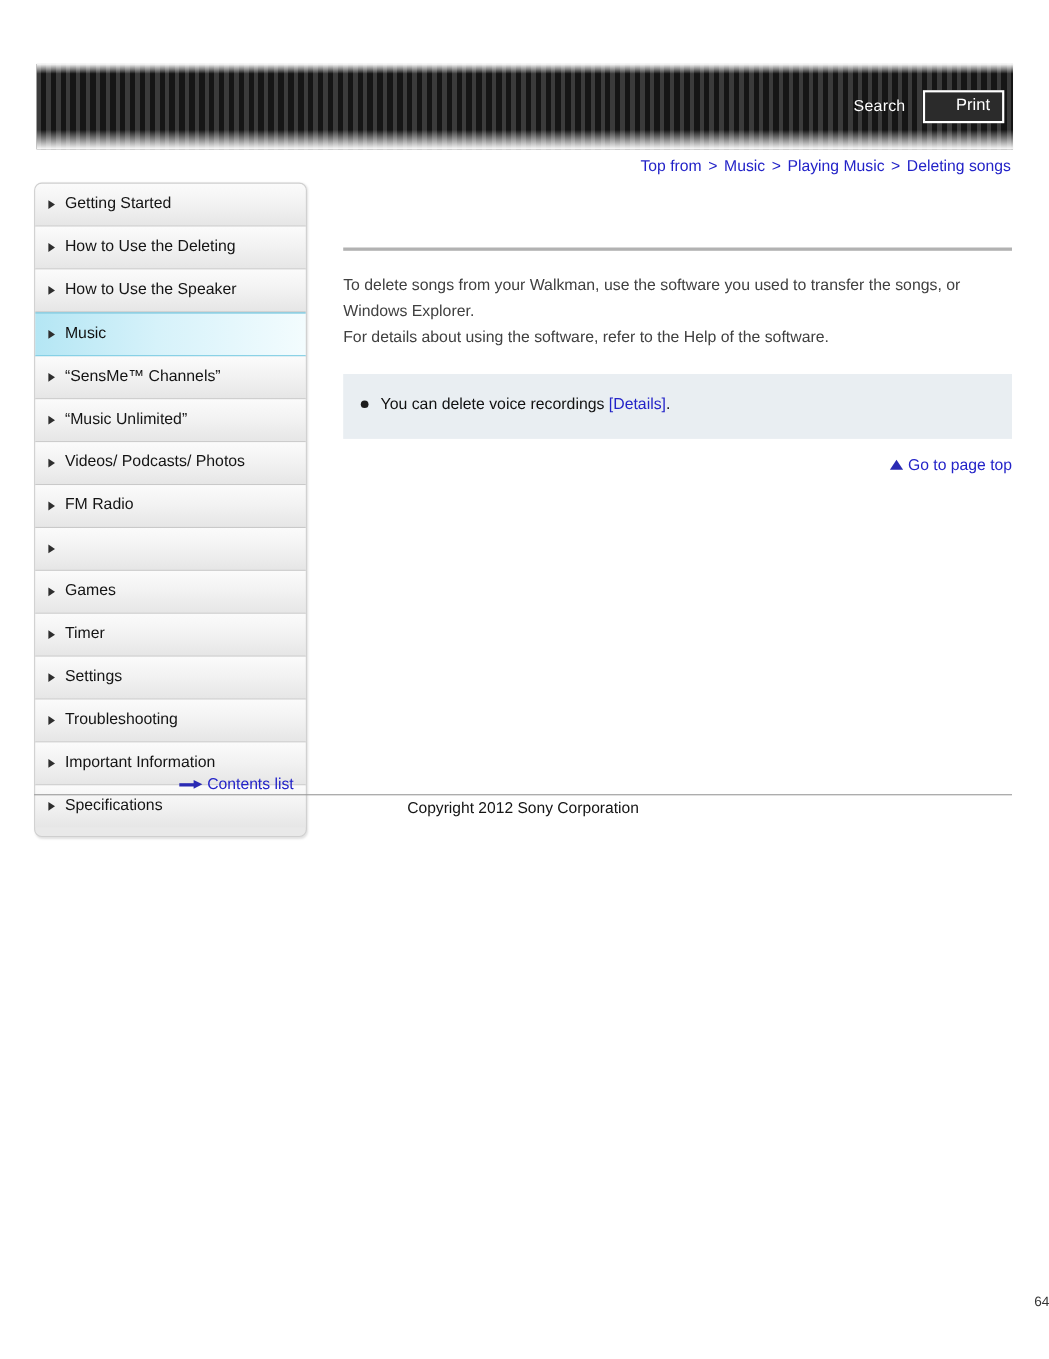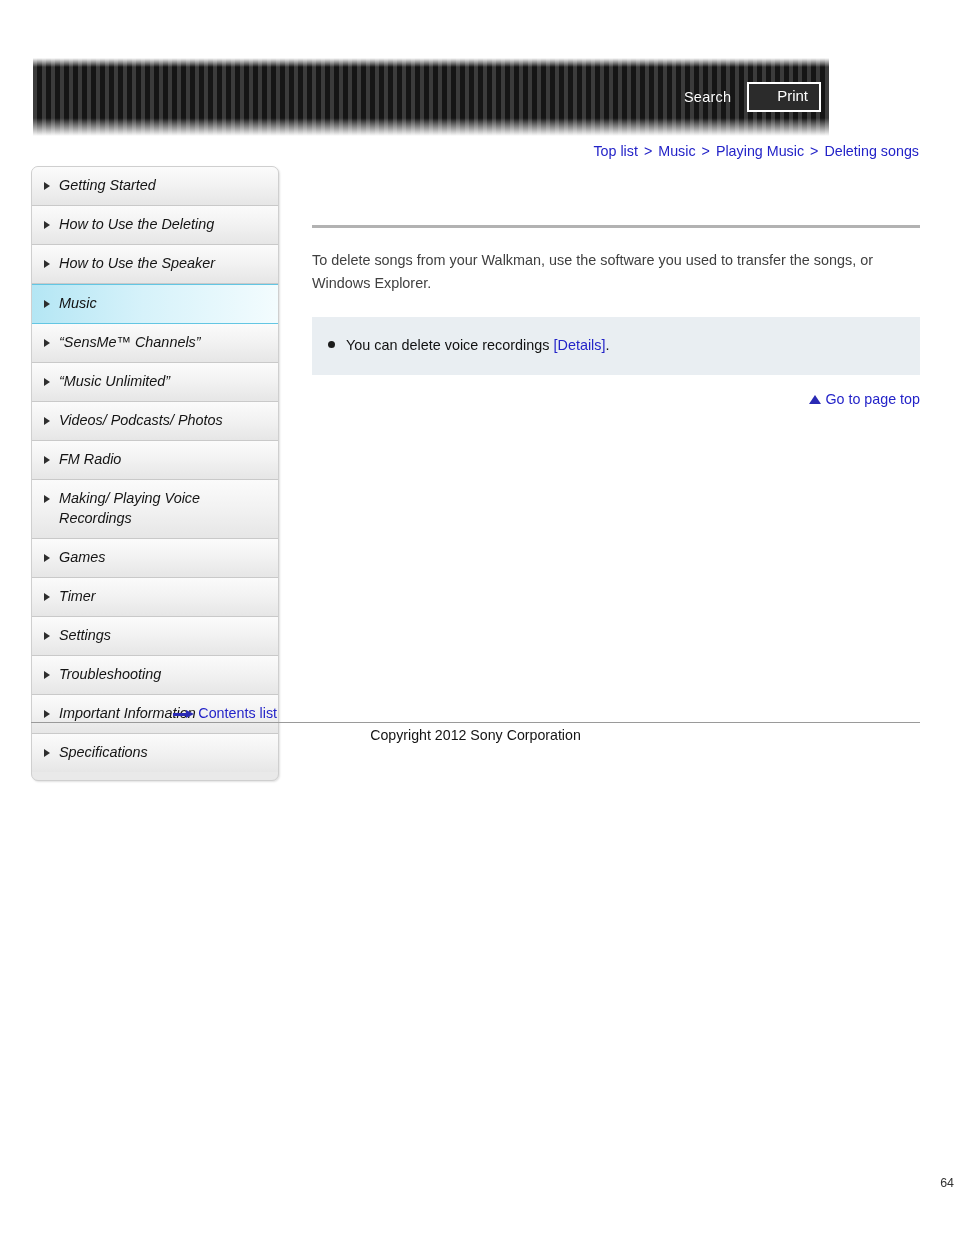--- a/index.html
+++ b/index.html
@@ -15,21 +15,21 @@
     font-family: "Liberation Sans", sans-serif;
     color: #000000;
     overflow: hidden;
   }
 
   
   .header-banner {
     position: absolute;
     left: 33px;
     top: 58px;
-    width: 796px;
+    width: 888px;
     height: 78px;
     overflow: hidden;
   }
   .header-stripes {
     position: absolute;
     inset: 0;
     background-image:
       linear-gradient(to bottom,
         rgba(255,255,255,1) 0px,
         rgba(255,255,255,0) 9px,
@@ -126,26 +126,25 @@
     width: 0;
     height: 0;
     border-top: 4px solid transparent;
     border-bottom: 4px solid transparent;
     border-left: 6px solid #2e2e2e;
     margin-top: 7px;
     margin-right: 9px;
   }
   .nav-label {
     flex: 1 1 auto;
-    font-style: italic;
   }
 
   .contents-list-row {
     position: absolute;
-    left: 31px;
+    left: 21px;
     top: 705px;
     width: 246px;
     text-align: right;
     font-size: 14.3px;
   }
   .contents-link {
     color: #2323c8;
     text-decoration: none;
     cursor: pointer;
     white-space: nowrap;
@@ -284,21 +283,21 @@
 
 <div class="header-banner">
   <div class="header-stripes"></div>
   <div class="header-controls">
     <span class="search-link">Search</span>
     <span class="print-button">Print</span>
   </div>
 </div>
 
 <div class="breadcrumb">
-  <a>Top list</a>
+  <a>Top from</a>
   <span class="sep">&gt;</span>
   <a>Music</a>
   <span class="sep">&gt;</span>
   <a>Playing Music</a>
   <span class="sep">&gt;</span>
   <a>Deleting songs</a>
 </div>
 
 <nav class="sidebar" id="sidebar">
     <div class="nav-item">
@@ -328,21 +327,20 @@
     <div class="nav-item">
       <span class="nav-arrow"></span>
       <span class="nav-label">Videos/ Podcasts/ Photos</span>
     </div>
     <div class="nav-item">
       <span class="nav-arrow"></span>
       <span class="nav-label">FM Radio</span>
     </div>
     <div class="nav-item">
       <span class="nav-arrow"></span>
-      <span class="nav-label">Making/ Playing Voice Recordings</span>
     </div>
     <div class="nav-item">
       <span class="nav-arrow"></span>
       <span class="nav-label">Games</span>
     </div>
     <div class="nav-item">
       <span class="nav-arrow"></span>
       <span class="nav-label">Timer</span>
     </div>
     <div class="nav-item">
@@ -365,20 +363,21 @@
 
 <div class="contents-list-row">
   <a class="contents-link"><span class="contents-arrow"></span><span>Contents list</span></a>
 </div>
 
 <main class="content">
   <div class="content-rule"></div>
 
   <div class="body-text">
     <p>To delete songs from your Walkman, use the software you used to transfer the songs, or Windows Explorer.</p>
+    <p>For details about using the software, refer to the Help of the software.</p>
   </div>
 
   <div class="note-box">
     <div class="note-item">
       <span class="note-bullet"></span>
       <span><span>You can delete voice recordings </span><a class="note-link">[Details]</a><span>.</span></span>
     </div>
   </div>
 
   <div class="page-top-row">

